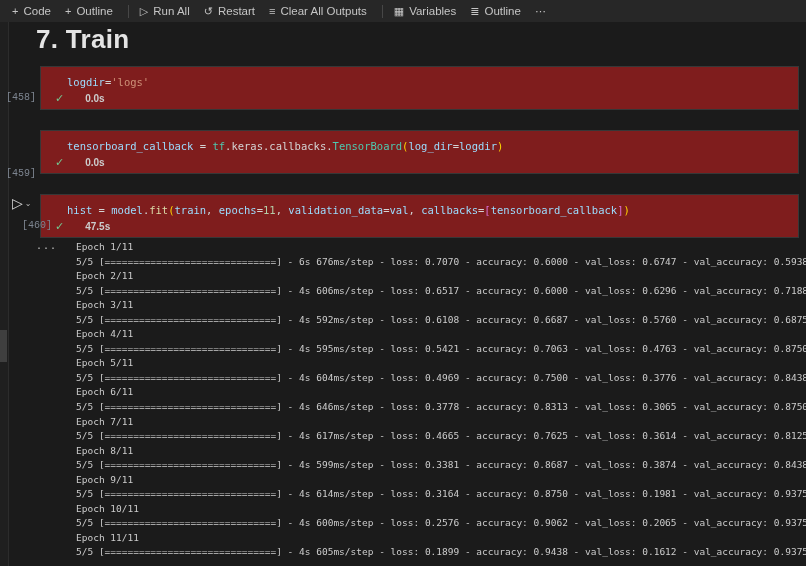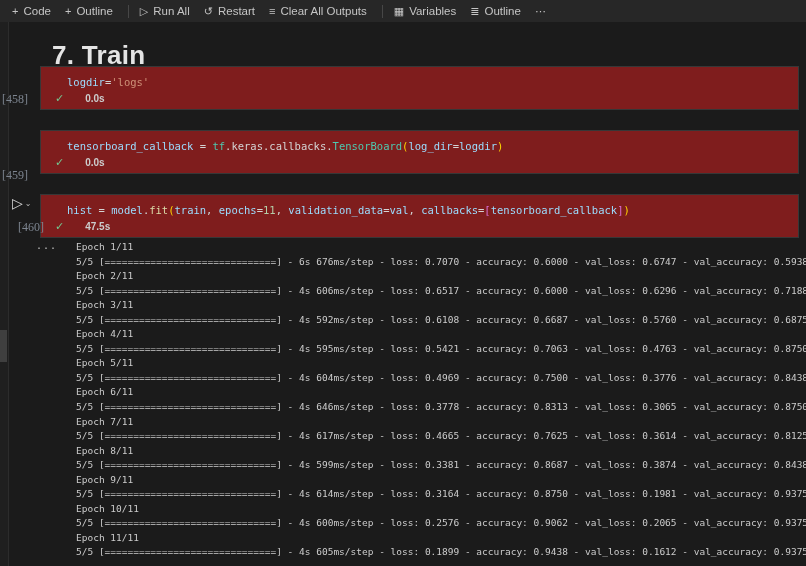--- a/index.html
+++ b/index.html
@@ -13,31 +13,31 @@
   
   .toolbar{position:absolute;left:0;top:0;width:806px;height:22px;background:#272727;
            display:flex;align-items:center;padding-left:8px;box-sizing:border-box;gap:2px;}
   .tb-item{display:flex;align-items:center;gap:5px;color:#c5c5c5;font-size:11.5px;padding:2px 8px 2px 4px;
            cursor:default;white-space:nowrap;}
   .tb-item .ticon{font-size:11px;color:#c5c5c5;line-height:1;}
   .tb-sep{width:1px;height:13px;background:#474747;margin:0 5px;}
 
   
   .heading{position:absolute;left:36px;top:24px;color:#e4e4e4;font-size:26px;font-weight:600;
-           letter-spacing:.3px;margin:16px;}
+           letter-spacing:.3px;margin:0;}
 
   
   .cell{position:absolute;left:40px;width:759px;background:#7f1d1d;border:1px solid #373737;box-sizing:border-box;}
   .code-line{position:absolute;left:26px;top:9px;font-family:"DejaVu Sans Mono",monospace;
              font-size:10.5px;white-space:pre;}
   .status-row{position:absolute;left:14px;bottom:5px;display:flex;align-items:center;gap:9px;}
   .check{color:#73c991;font-size:11px;line-height:1;}
   .cell-time{color:#cccccc;font-size:10px;font-weight:bold;margin-left:12px;}
-  .exec-label{position:absolute;width:38px;color:#7d8590;
-              font-family:Liberation Serif, serif;font-size:12px;}
+  .exec-label{position:absolute;width:38px;text-align:center;color:#7d8590;
+              font-family:Liberation Mono, monospace;font-size:10px;}
   .run-btn{position:absolute;left:12px;top:196px;display:flex;align-items:flex-start;gap:2px;
            color:#d4d4d4;cursor:pointer;}
   .run-btn .play{font-size:14px;line-height:1;}
   .run-btn .chev{font-size:8px;color:#bbbbbb;margin-top:3px;}
 
   
   .tk-var{color:#9CDCFE}.tk-op{color:#D4D4D4}.tk-str{color:#CE9178}.tk-cls{color:#4EC9B0}
   .tk-fn{color:#DCDCAA}.tk-num{color:#B5CEA8}.tk-b1{color:#FFD700}.tk-b2{color:#DA70D6}
 
   

